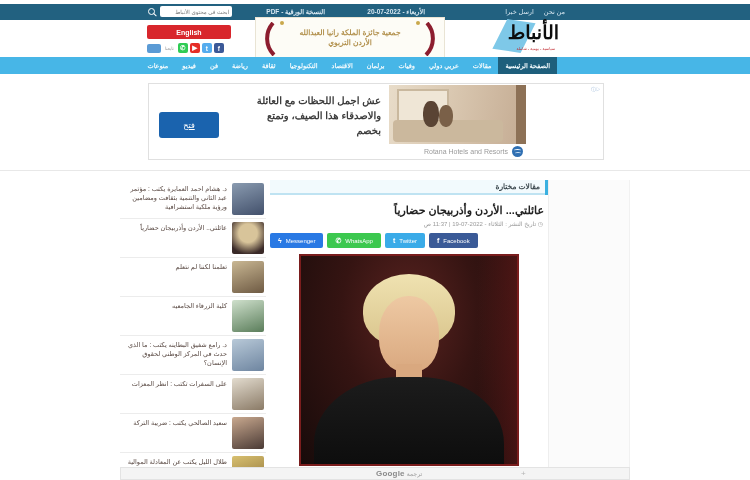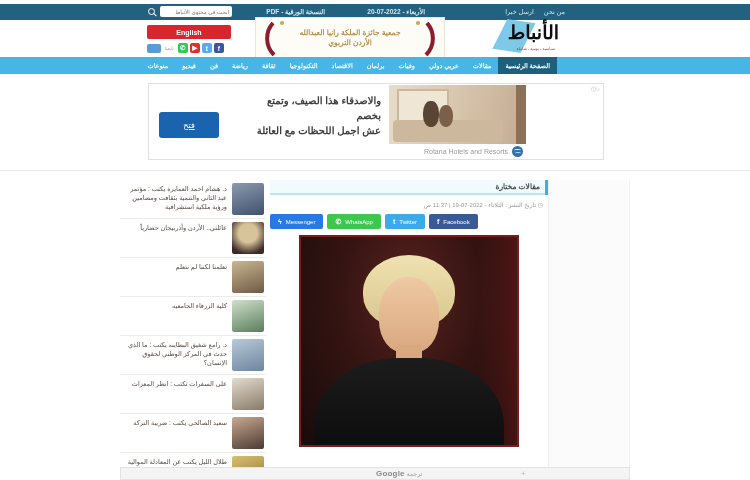--- a/index.html
+++ b/index.html
@@ -239,22 +239,22 @@
 
 <div class="rotana">
   <div class="rot-photo">
     <div class="rot-window"></div>
     <div class="rot-sofa"></div>
     <div class="fig fig1"></div>
     <div class="fig fig2"></div>
     <div class="rot-strip"></div>
   </div>
   <div class="rot-text">
+    <div>عش اجمل اللحظات مع العائلة</div>
     <div>والاصدقاء هذا الصيف، وتمتع بخصم</div>
-    <div>عش اجمل اللحظات مع العائلة</div>
   </div>
   <div class="rot-btn">فتح</div>
   <div class="rot-brand">
     <span>Rotana Hotels and Resorts</span>
     <span class="rot-globe"></span>
   </div>
   <div class="adchoice">ⓘ▷</div>
 </div>
 
 <div class="divider"></div>
@@ -301,20 +301,21 @@
     <div class="ra-text">طلال الليل يكتب عن المعادلة الموالية</div>
   </div>
 </div>
 </div>
 
 <div class="selected-head">
   <div class="col-head">مقالات مختارة</div>
 </div>
 
 <div class="article">
+  <div class="art-title">عائلتي... الأردن وأذربيجان حضارياً</div>
   <div class="art-meta">
     <span class="clock">◷</span>
     <span>تاريخ النشر : الثلاثاء - 2022-07-19 | 11:37 ص</span>
   </div>
   <div class="share-row">
   <a class="share-btn" style="background: rgb(41, 121, 228);">
     <span class="share-ico">ϟ</span>
     <span>Messenger</span>
   </a>
 

